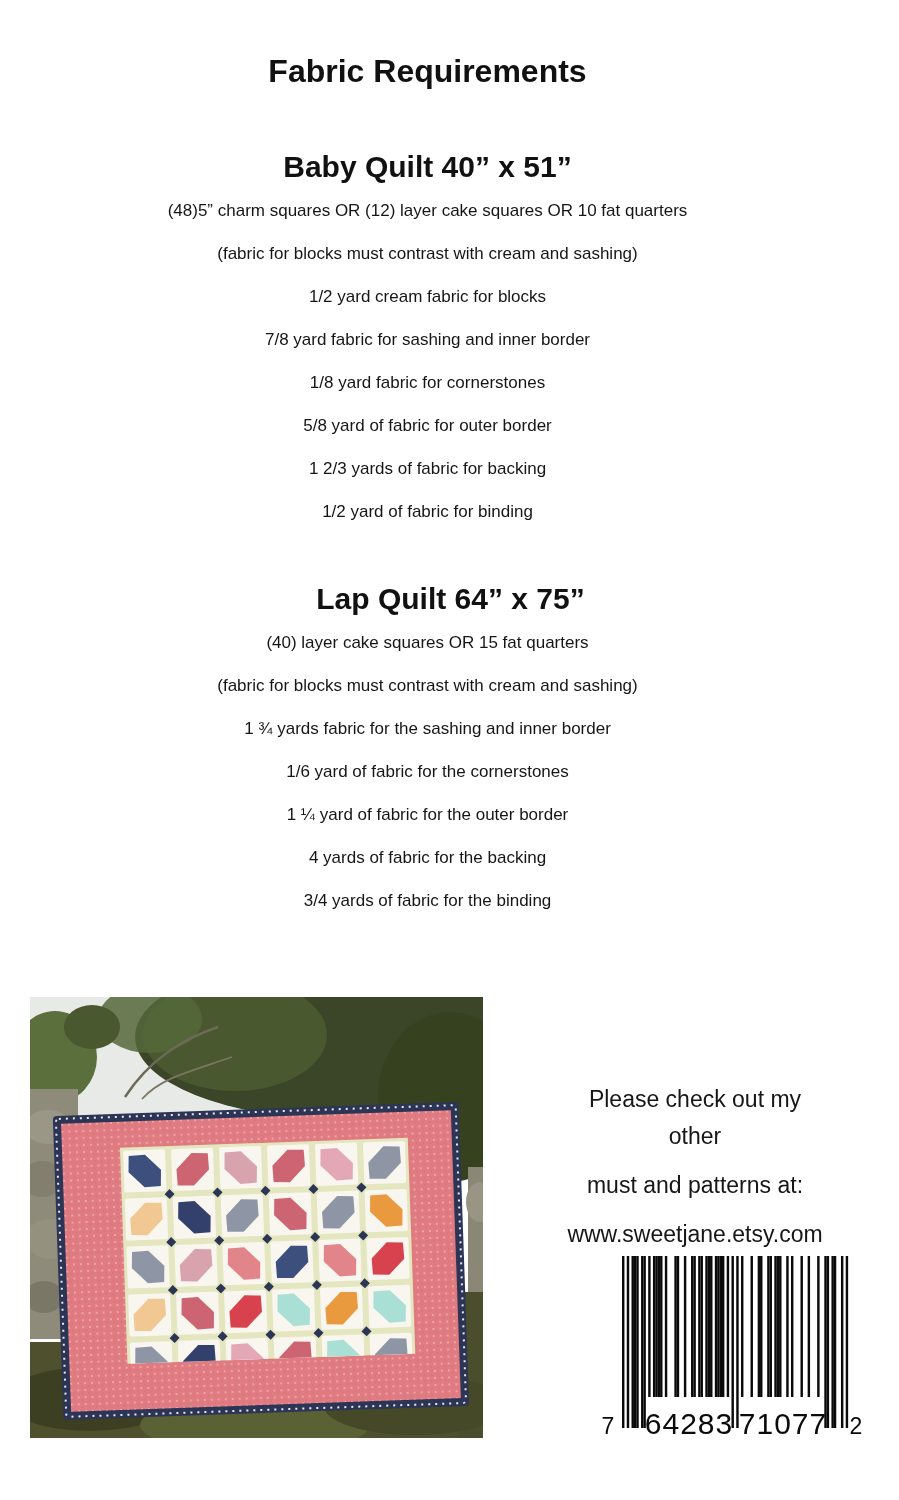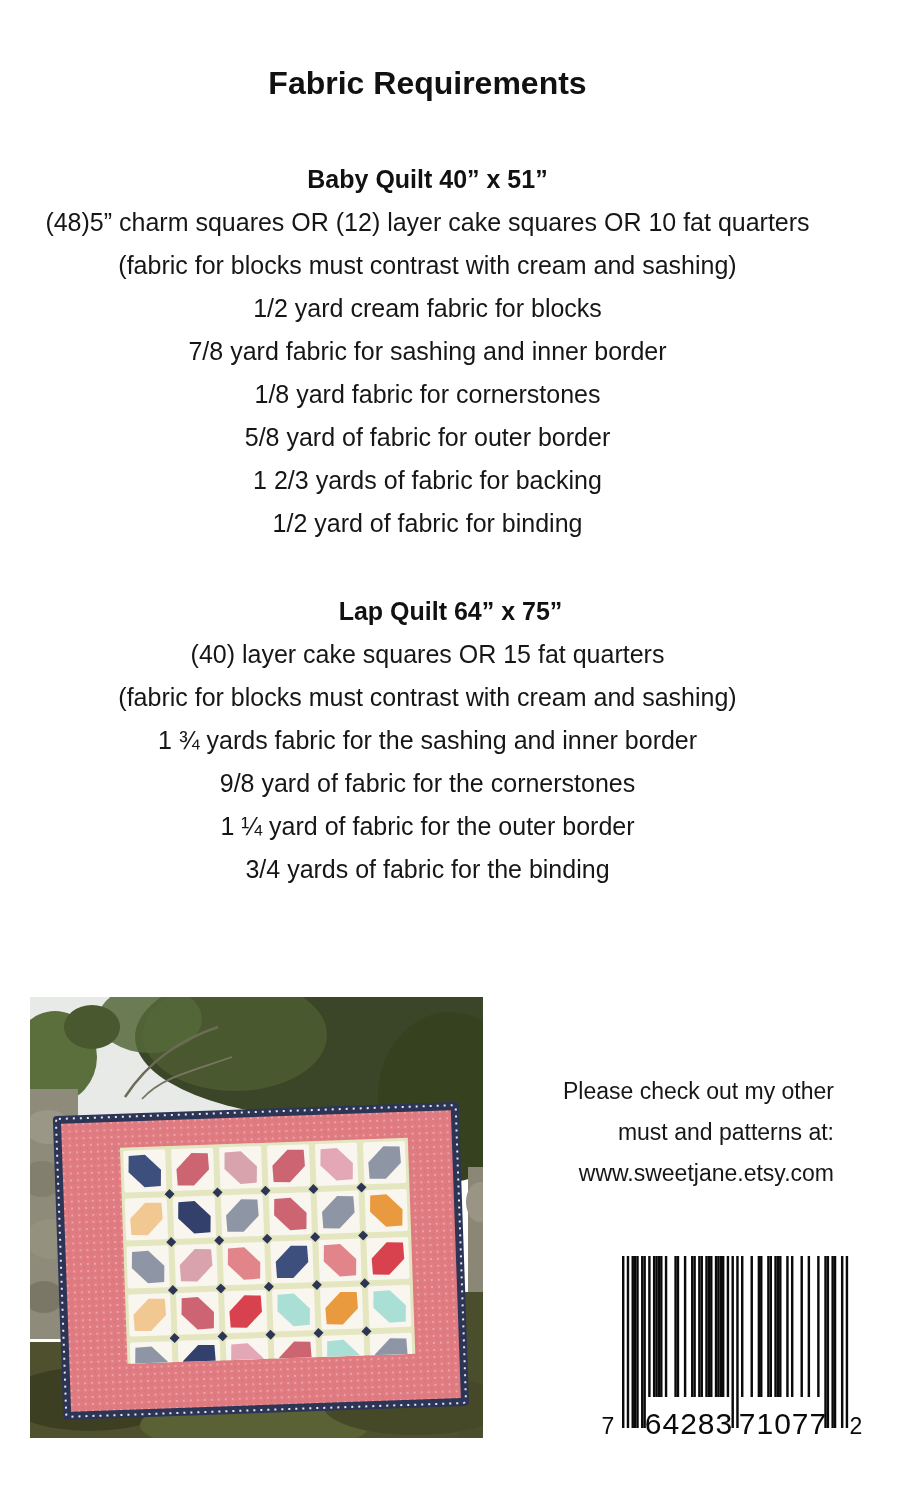--- a/index.html
+++ b/index.html
@@ -1,38 +1,38 @@
 <!DOCTYPE html>
 <html><head>
 <meta charset="utf-8">
 <style>
   html,body{margin:0;padding:0;}
   body{
     width:899px;height:1500px;position:relative;background:#ffffff;
     font-family:"Liberation Sans",sans-serif;color:#151515;overflow:hidden;
   }
-  .textcol{position:absolute;top:12px;left:0;width:855px;text-align:center;}
+  .textcol{position:absolute;top:0;left:0;width:855px;text-align:center;}
   .page-title{
     margin:0;padding-top:49px;font-size:32px;font-weight:bold;line-height:44px;color:#111;
   }
   .section-heading{
-    margin:0;font-size:25px;font-weight:bold;line-height:44px;color:#111;
+    margin:0;font-size:30px;font-weight:bold;line-height:44px;color:#111;
   }
   .section-heading.first{margin-top:52px;}
   .section-heading.second{margin-top:44px;padding-left:46px;}
-  .req-line{margin:0;font-size:25px;line-height:43px;font-weight:400;color:#161616;}
+  .req-line{margin:0;font-size:17px;line-height:43px;font-weight:400;color:#161616;}
   .photo{
     position:absolute;left:30px;top:997px;width:453px;height:441px;overflow:hidden;
   }
   .photo svg{display:block;}
   .note{
     position:absolute;left:552px;top:1069px;width:286px;text-align:center;
     font-size:23px;line-height:37px;color:#161616;
   }
-  .note p{margin:4px;text-align:right;}
+  .note p{margin:12px;}
   .barcode-wrap{position:absolute;left:598px;top:1252px;width:268px;height:192px;background:#fff;}
 </style>
 </head>
 <body>
 
 <div class="textcol">
   <h1 class="page-title">Fabric Requirements</h1>
 
   <h2 class="section-heading first">Baby Quilt 40” x 51”</h2>
   <p class="req-line">(48)5” charm squares OR (12) layer cake squares OR 10 fat quarters</p>
@@ -41,22 +41,23 @@
   <p class="req-line">7/8 yard fabric for sashing and inner border</p>
   <p class="req-line">1/8 yard fabric for cornerstones</p>
   <p class="req-line">5/8 yard of fabric for outer border</p>
   <p class="req-line">1 2/3 yards of fabric for backing</p>
   <p class="req-line">1/2 yard of fabric for binding</p>
 
   <h2 class="section-heading second">Lap Quilt 64” x 75”</h2>
   <p class="req-line">(40) layer cake squares OR 15 fat quarters</p>
   <p class="req-line">(fabric for blocks must contrast with cream and sashing)</p>
   <p class="req-line">1 ¾ yards fabric for the sashing and inner border</p>
-  <p class="req-line">9/8 yard of fabric for the cornerstones</p>
+  <p class="req-line">1/6 yard of fabric for the cornerstones</p>
   <p class="req-line">1 ¼ yard of fabric for the outer border</p>
+  <p class="req-line">4 yards of fabric for the backing</p>
   <p class="req-line">3/4 yards of fabric for the binding</p>
 </div>
 
 <div class="photo">
   <svg id="photo-svg" width="453" height="441" viewBox="0 0 453 441" xmlns="http://www.w3.org/2000/svg">
     <defs>
       <pattern id="coralDots" width="7" height="7" patternUnits="userSpaceOnUse">
         <circle cx="2" cy="2" r="0.9" fill="#ffffff" opacity="0.45"></circle>
         <circle cx="5.5" cy="5" r="0.7" fill="#c05b63" opacity="0.5"></circle>
       </pattern>

